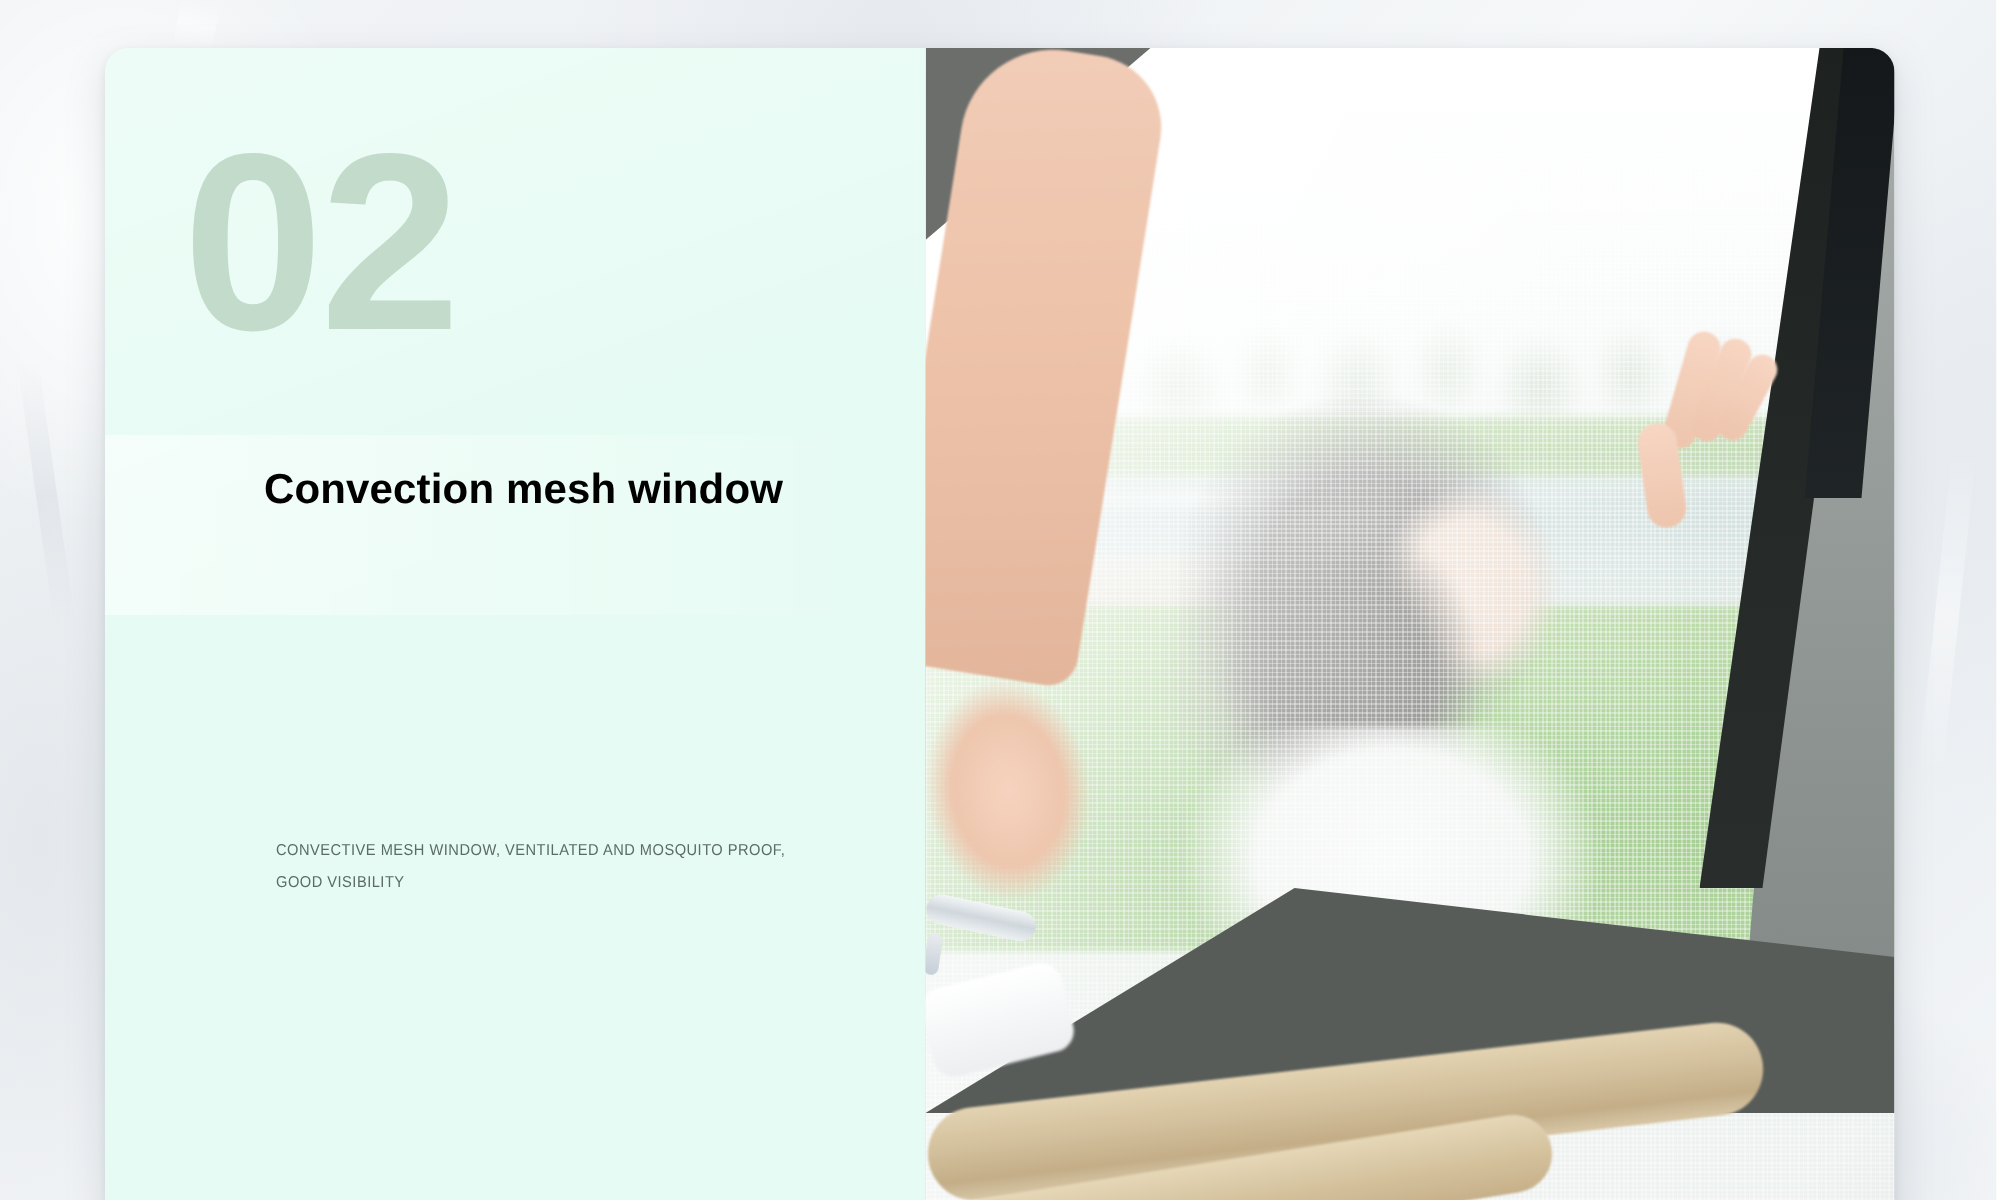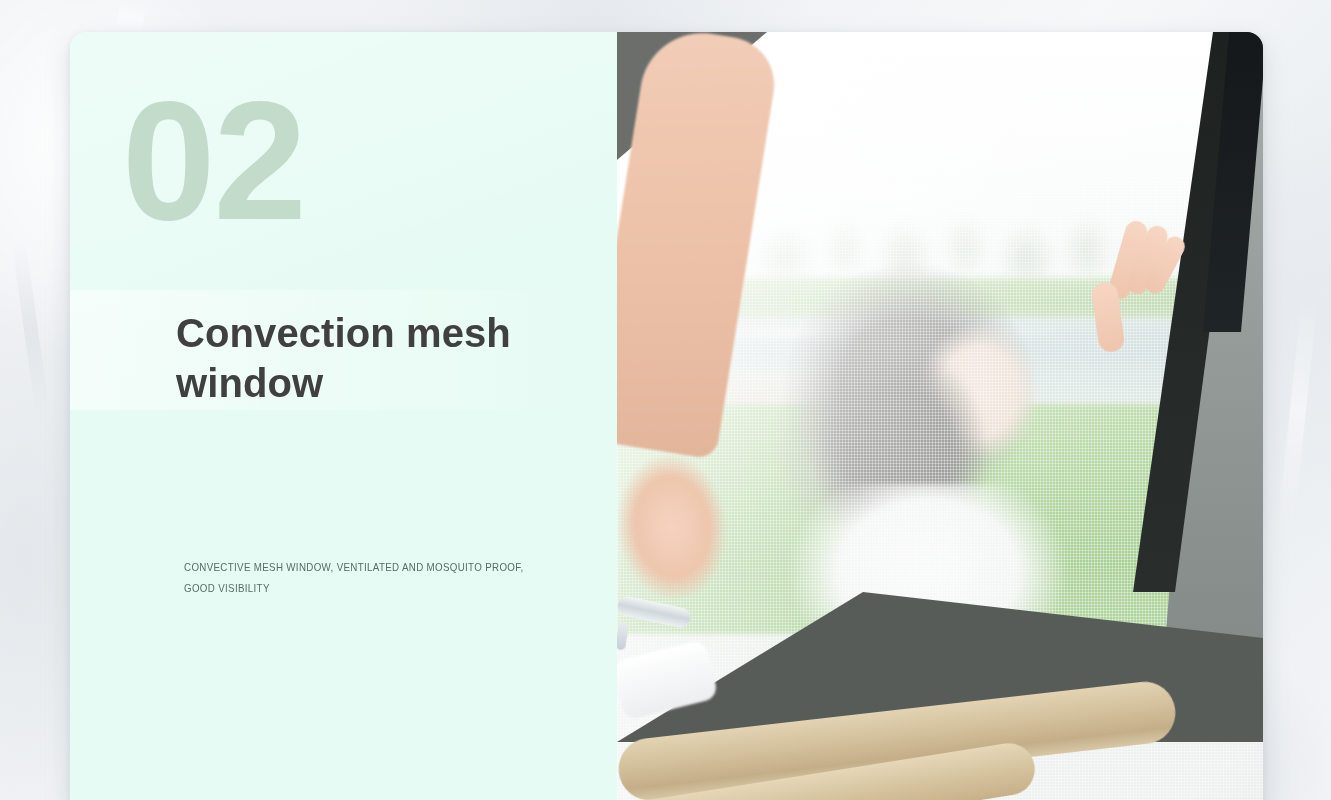--- a/index.html
+++ b/index.html
@@ -70,24 +70,24 @@
     letter-spacing:-2px;
     line-height:1;
     color:#c3dbcb;
     user-select:none;
   }
 
   #headline {
     position:absolute;
     left:106px; top:276px;
     width:420px;
-    font-size:40px;
+    font-size:28px;
     font-weight:700;
     line-height:1.26;
-    color:#404040;
+    color:#000000;
     letter-spacing:.1px;
   }
 
   #subhead {
     position:absolute;
     left:106px; top:404px;
     width:430px;
     font-size:23.5px;
     font-weight:700;
     line-height:1.26;

